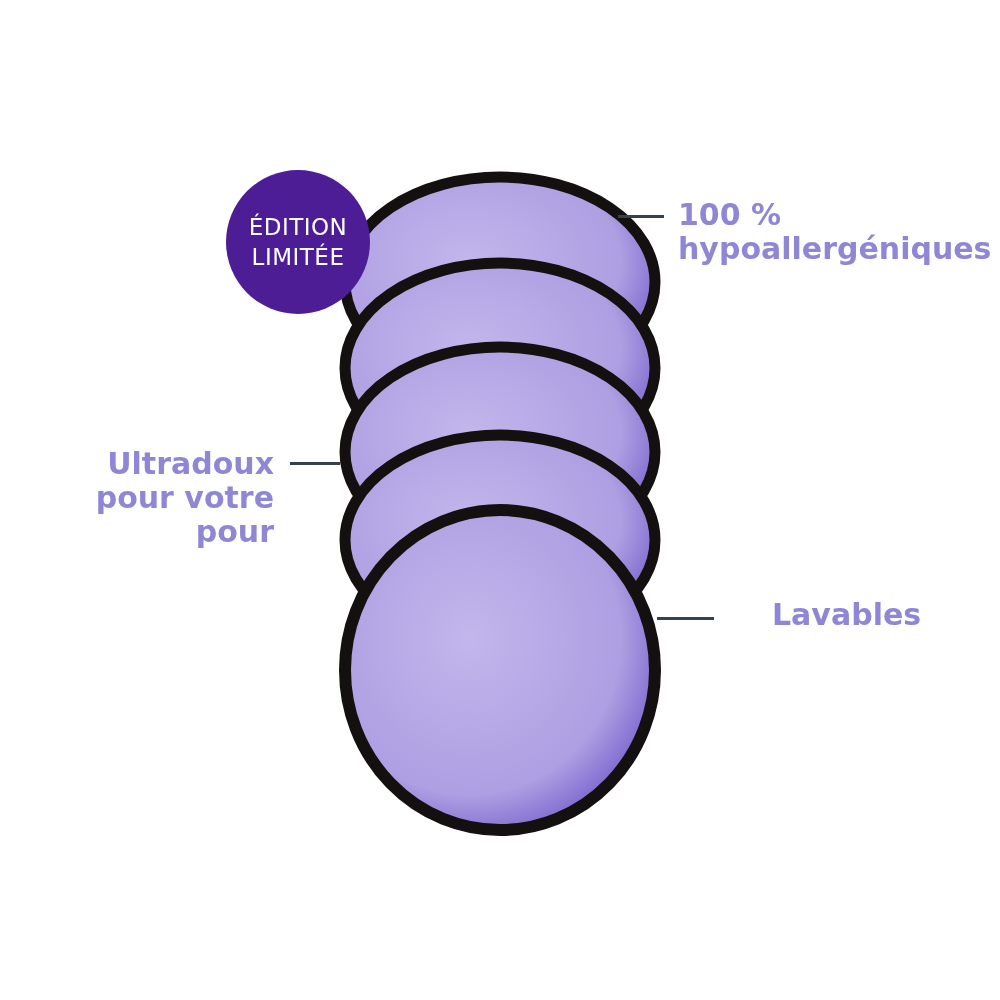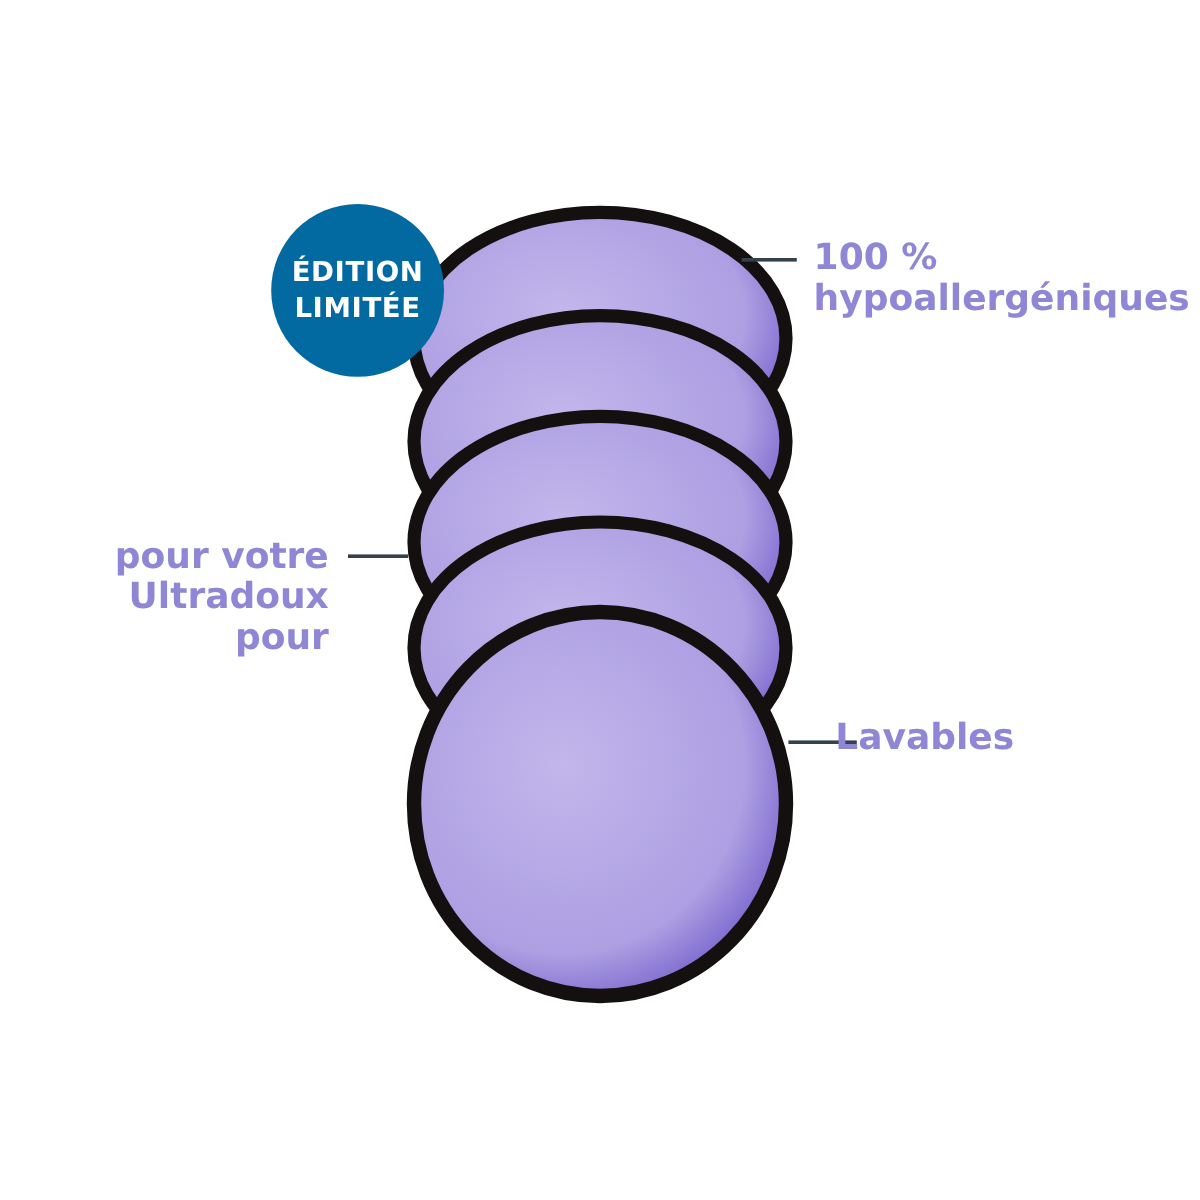--- a/index.html
+++ b/index.html
@@ -1,22 +1,22 @@
 <!DOCTYPE html>
 <html><head>
 <meta charset="utf-8">
 <style>
   html, body { margin:0; padding:0; background:#ffffff; }
   #stage { position:relative; width:1000px; height:1000px; overflow:hidden; background:#ffffff; font-family:"DejaVu Sans", sans-serif; }
   .pads { position:absolute; left:0; top:0; width:1000px; height:1000px; }
-  .badge { position:absolute; left:226px; top:170px; width:144px; height:144px; border-radius:50%; background:#0369a1; color:#fff; display:flex; flex-direction:column; align-items:center; justify-content:center; font-weight:bold; font-size:23px; line-height:30px; letter-spacing:0.5px; z-index:5; }
+  .badge { position:absolute; left:226px; top:170px; width:144px; height:144px; border-radius:50%; background:#4c1d95; color:#fff; display:flex; flex-direction:column; align-items:center; justify-content:center; font-weight:normal; font-size:23px; line-height:30px; letter-spacing:0.5px; z-index:5; }
   .label { position:absolute; color:#8f86d6; font-weight:bold; font-size:30px; line-height:34px; }
   .lbl-hypo { left:678px; top:198px; }
   .lbl-ultra { right:726px; top:447px; text-align:right; }
-  .lbl-lav { left:696px; top:598px; }
+  .lbl-lav { left:772px; top:598px; }
   .line { position:absolute; height:3px; background:#35424c; }
 </style>
 </head>
 <body>
 
 <div id="stage">
   <svg class="pads" viewBox="0 0 1000 1000">
     <defs>
       <radialGradient id="padg" cx="40%" cy="40%" r="70%">
         <stop offset="0%" stop-color="#c2b6ec"></stop>
@@ -47,22 +47,22 @@
   </div>
 
   <div class="line" style="left:618px; top:215px; width:46px;"></div>
   <div class="label lbl-hypo">
     <div>100 %</div>
     <div>hypoallergéniques</div>
   </div>
 
   <div class="line" style="left:290px; top:462px; width:50px;"></div>
   <div class="label lbl-ultra">
+    <div>Ultradoux</div>
     <div>pour votre</div>
-    <div>Ultradoux</div>
     <div>pour</div>
   </div>
 
   <div class="line" style="left:657px; top:617px; width:57px;"></div>
   <div class="label lbl-lav">
     <div>Lavables</div>
   </div>
 </div>
 
 </body></html>

